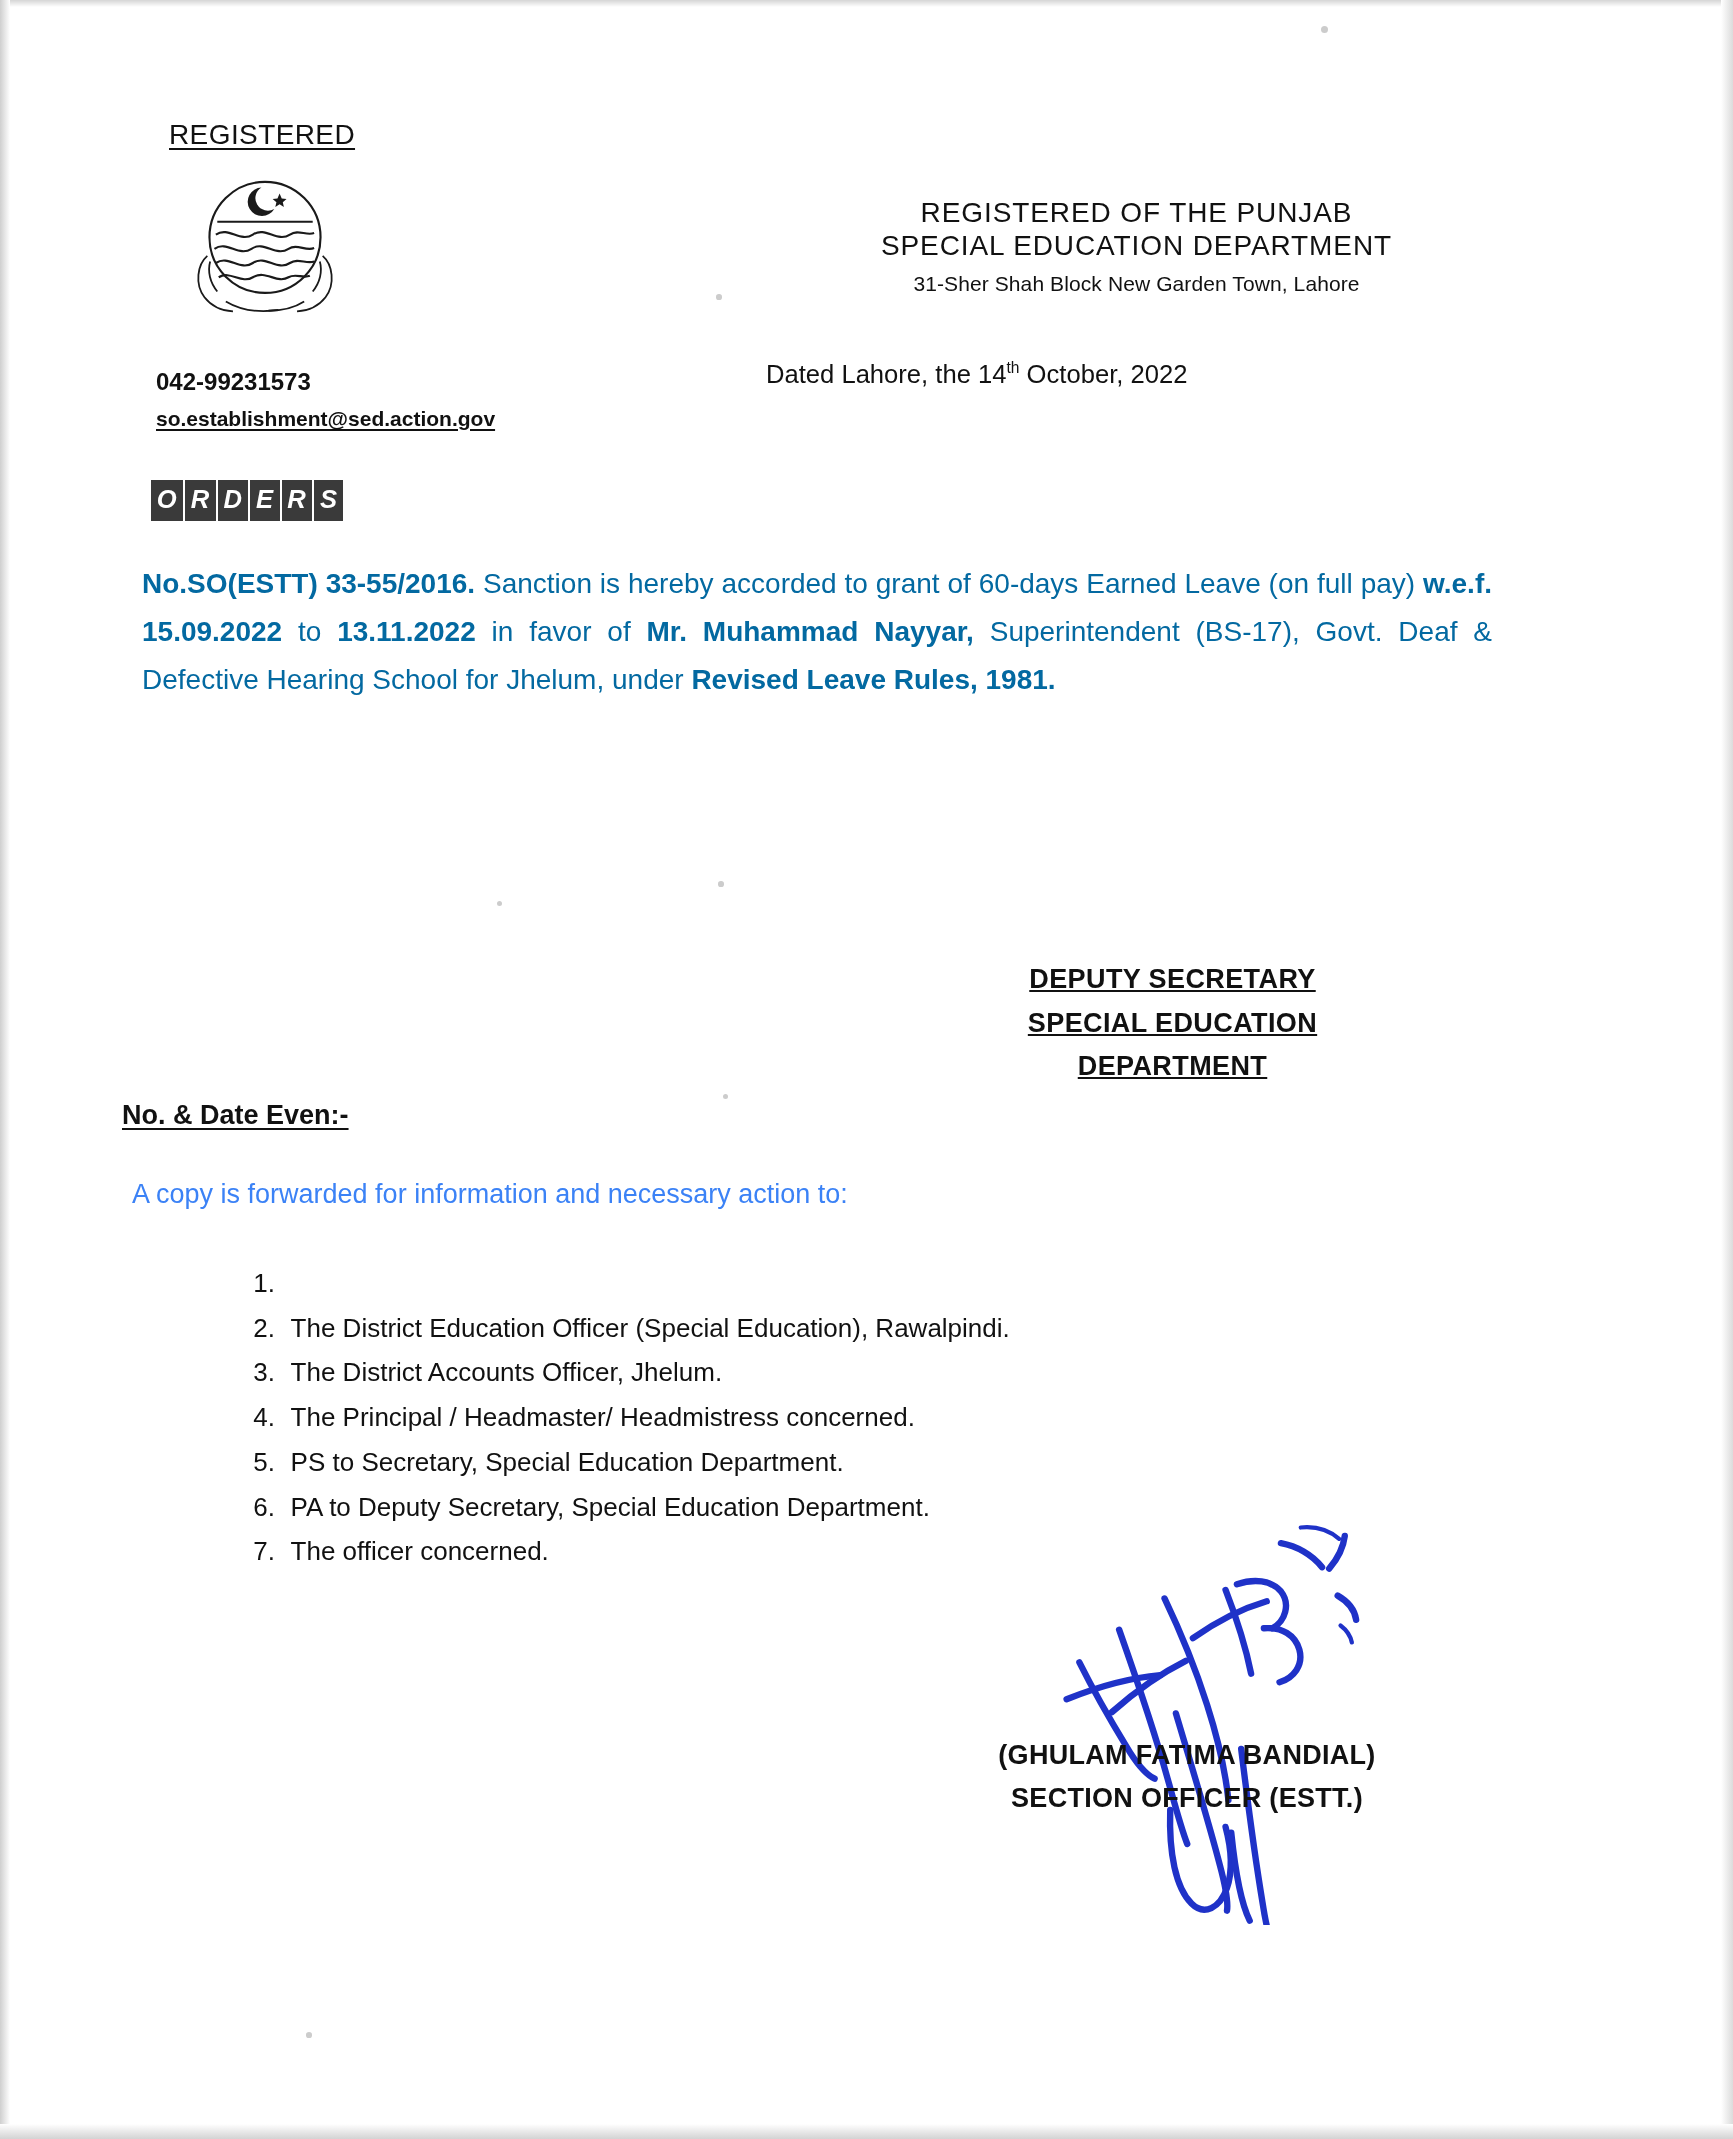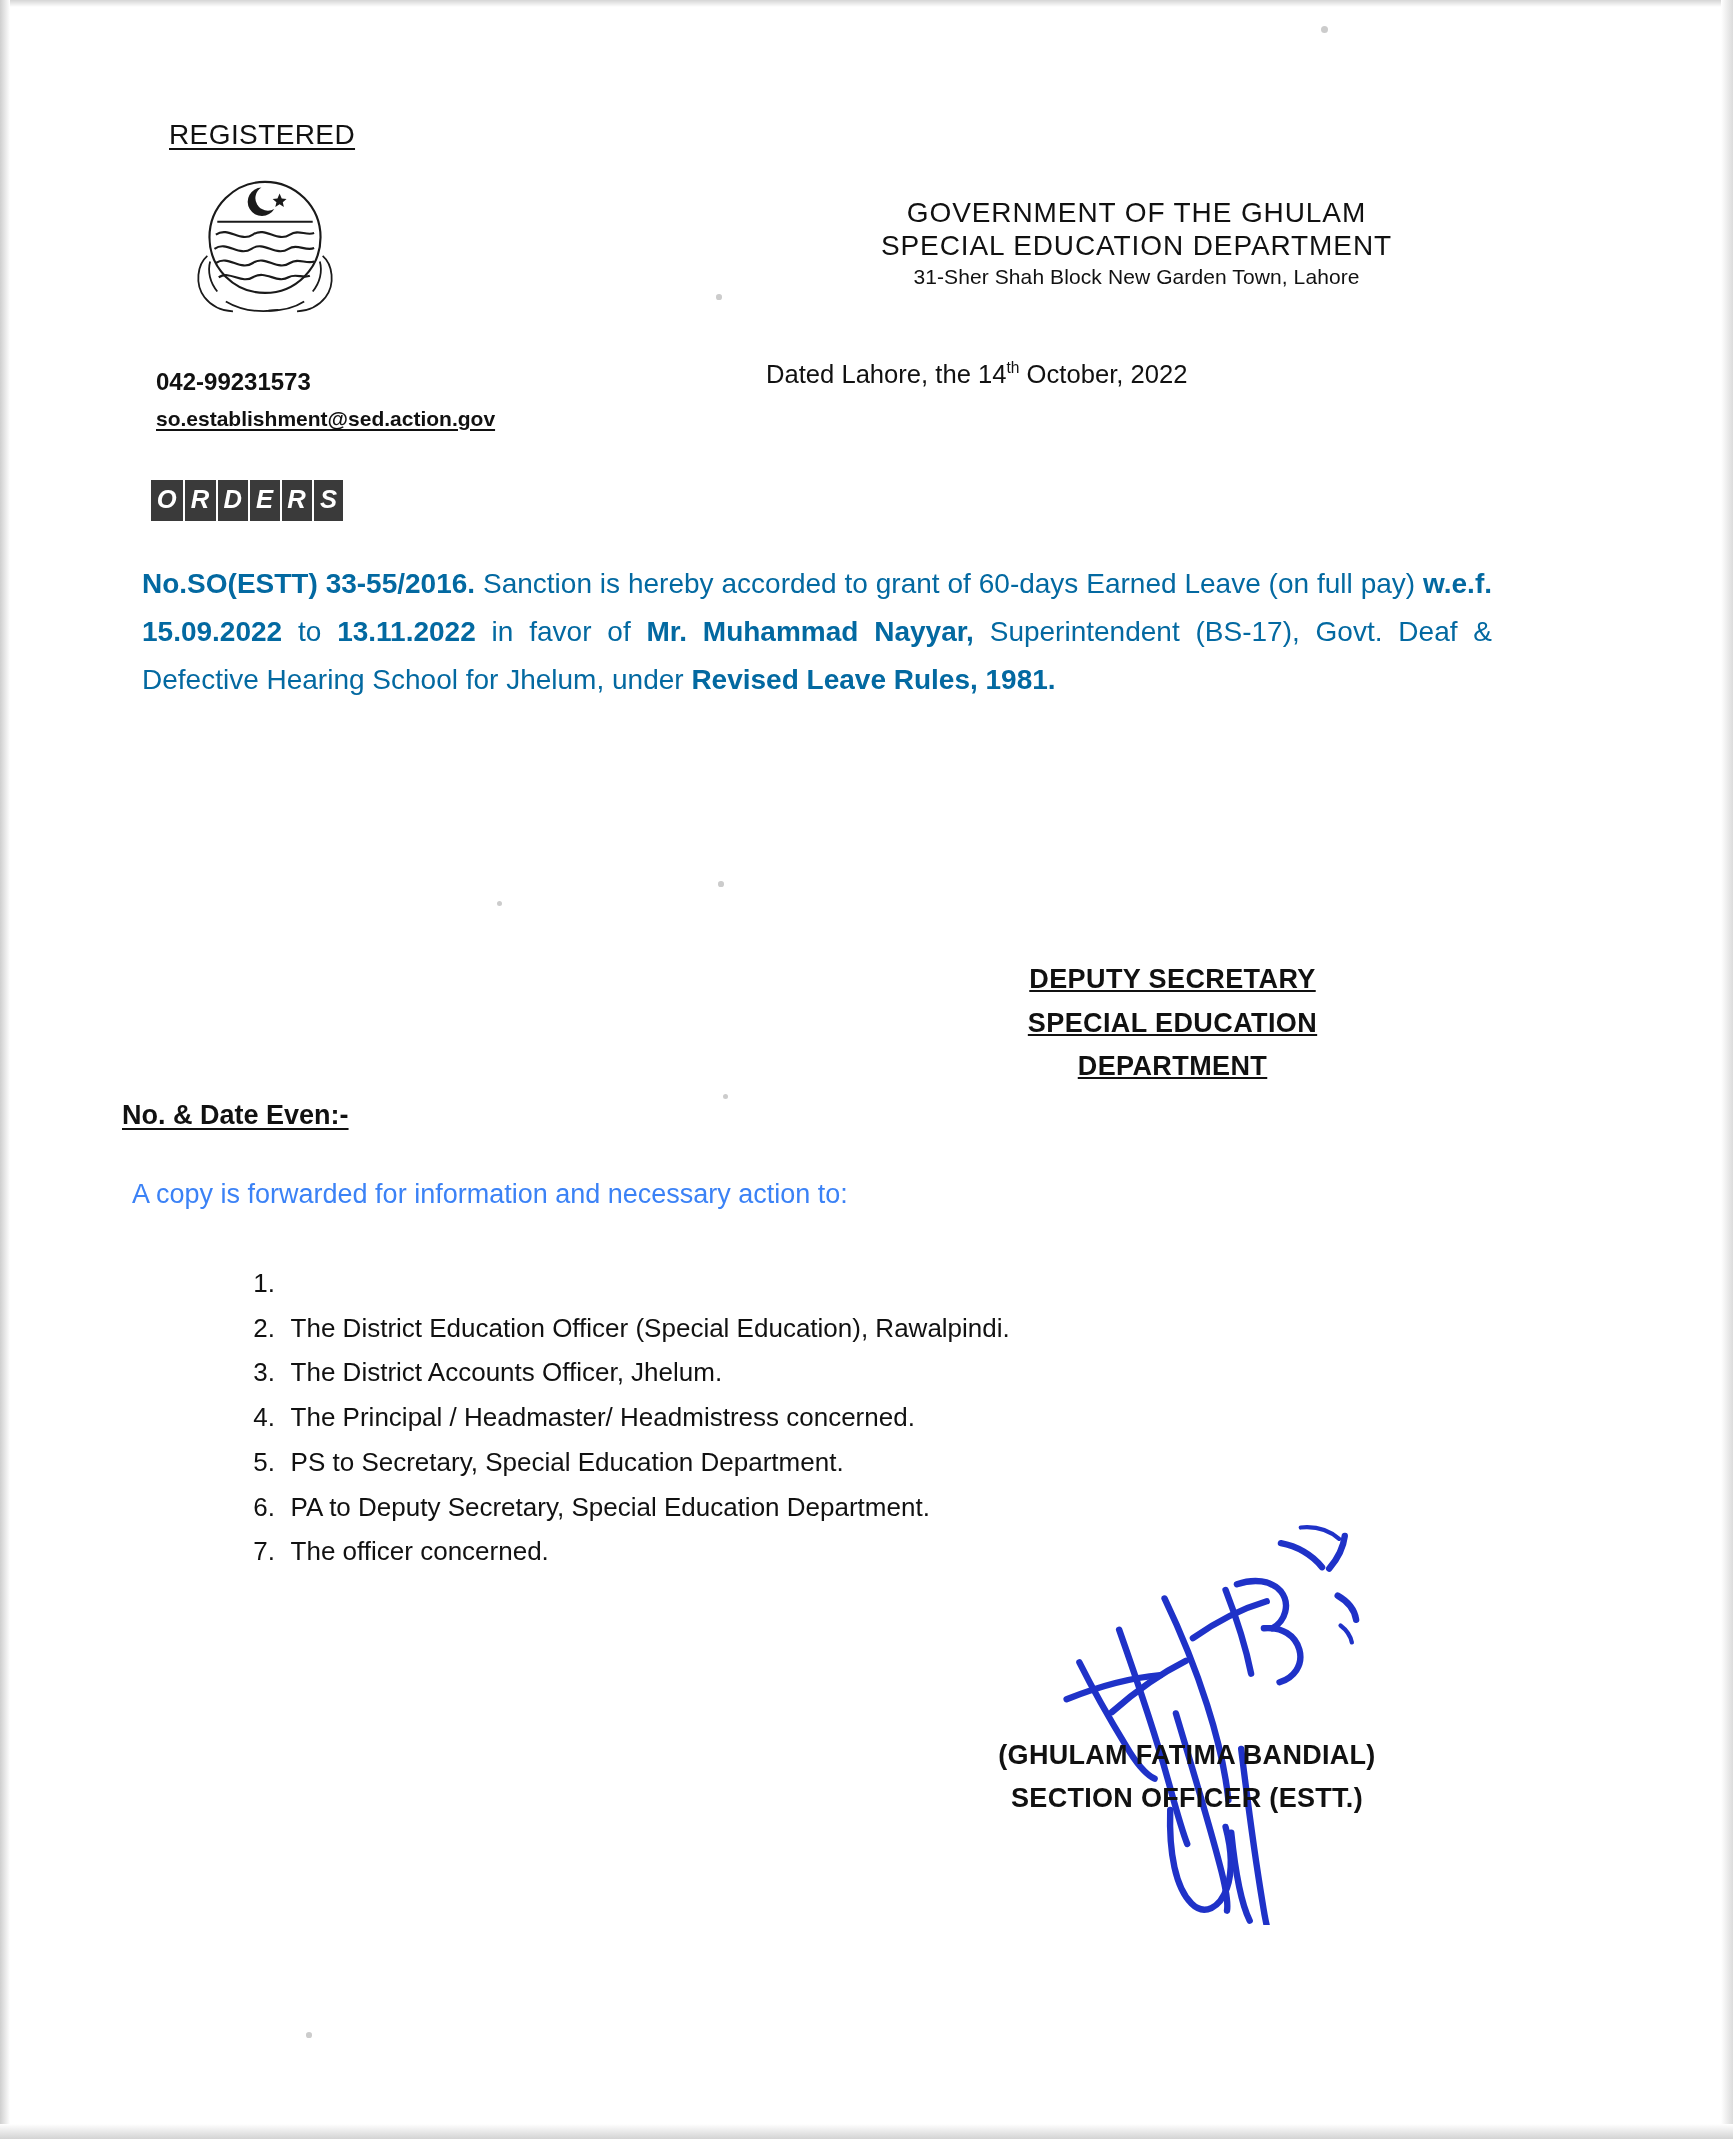--- a/index.html
+++ b/index.html
@@ -94,21 +94,21 @@
     letter-spacing: 0.9px;
     line-height: 1.18;
   }
   .org-line2 {
     font-size: 28px;
     letter-spacing: 0.9px;
     line-height: 1.18;
   }
   .org-address {
     font-size: 21px;
-    margin-top: 3px;
+    margin-top: 10px;
     letter-spacing: 0.1px;
   }
 
   .dated {
     position: absolute;
     left: 766px;
     top: 359px;
     font-size: 25.6px;
     color: #111;
   }
@@ -273,21 +273,21 @@
         <path d="M70 186 c20 12 46 16 74 12"></path>
         <path d="M180 186 c-14 9 -32 13 -50 13"></path>
       </g>
     </svg>
   </div>
 
   <div class="contact-phone">042-99231573</div>
   <div class="contact-email">so.establishment@sed.action.gov</div>
 
   <div class="org-block">
-    <div class="org-line1">GOVERNMENT OF THE GHULAM</div>
+    <div class="org-line1">REGISTERED OF THE PUNJAB</div>
     <div class="org-line2">SPECIAL EDUCATION DEPARTMENT</div>
     <div class="org-address">31-Sher Shah Block New Garden Town, Lahore</div>
   </div>
 
   <div class="dated">
     <span>Dated Lahore, the 14</span><sup>th</sup><span> October, 2022</span>
   </div>
 
   <div class="orders-badge">
     <span class="ch">O</span>

